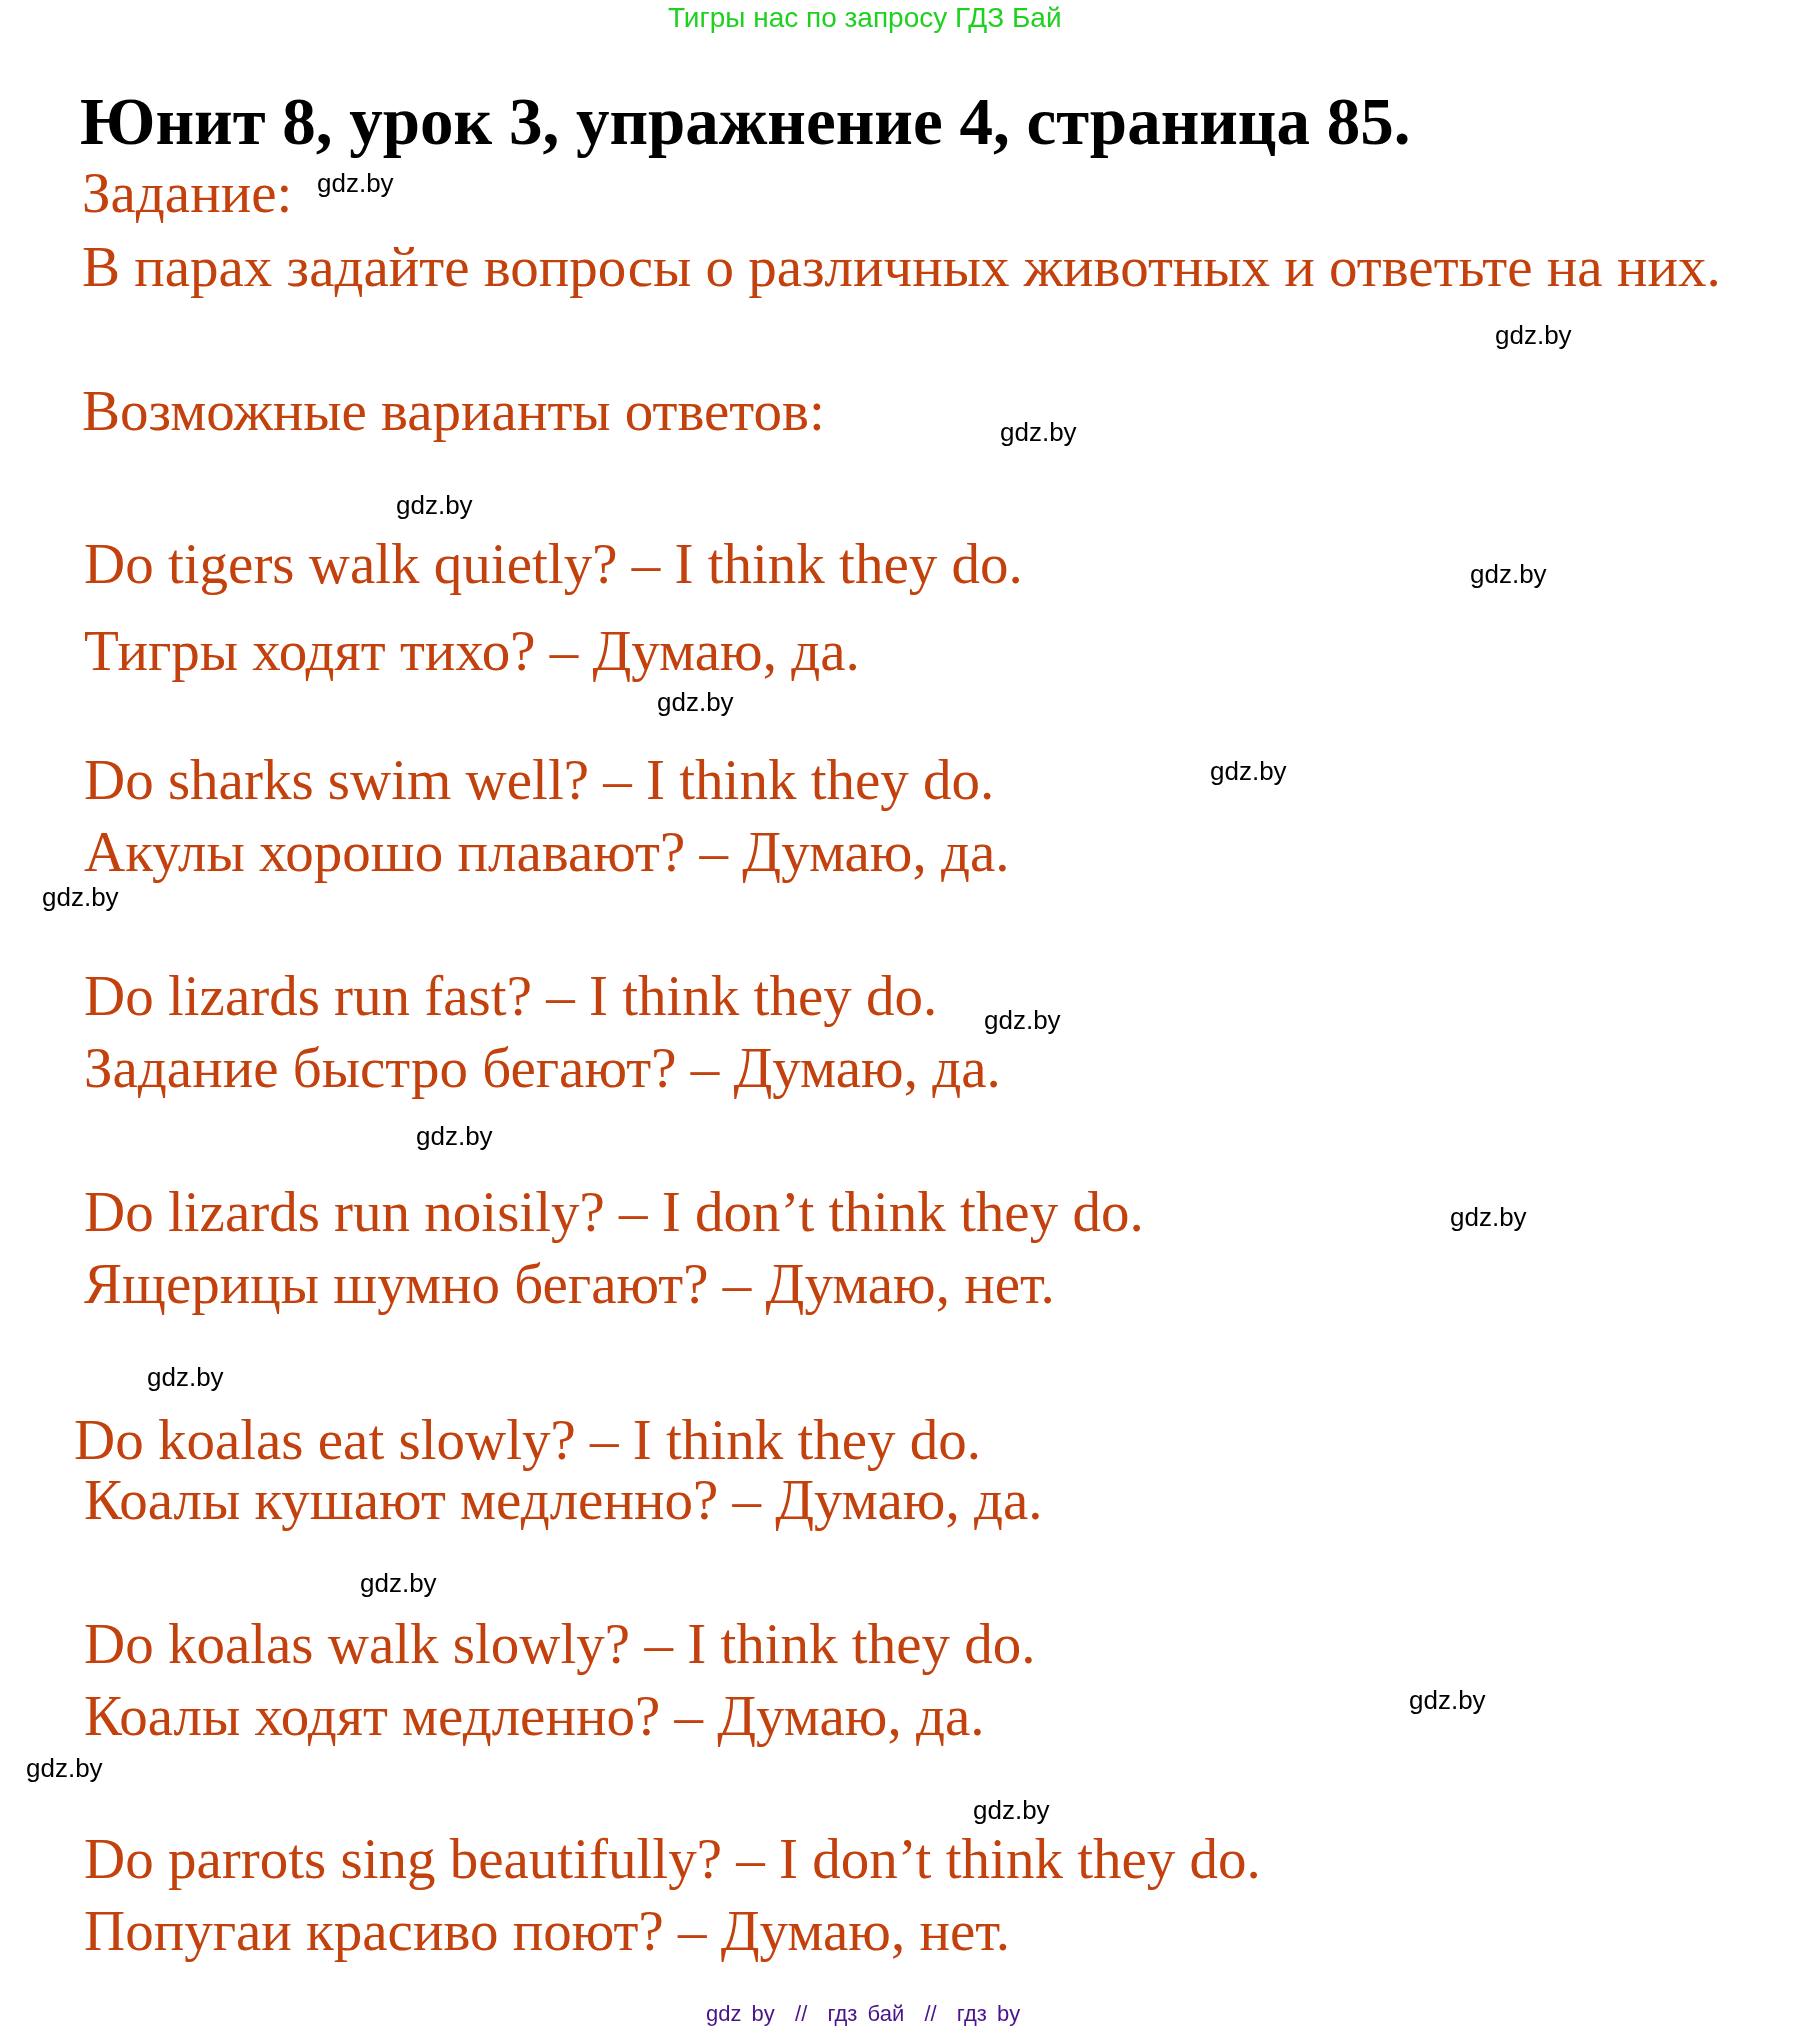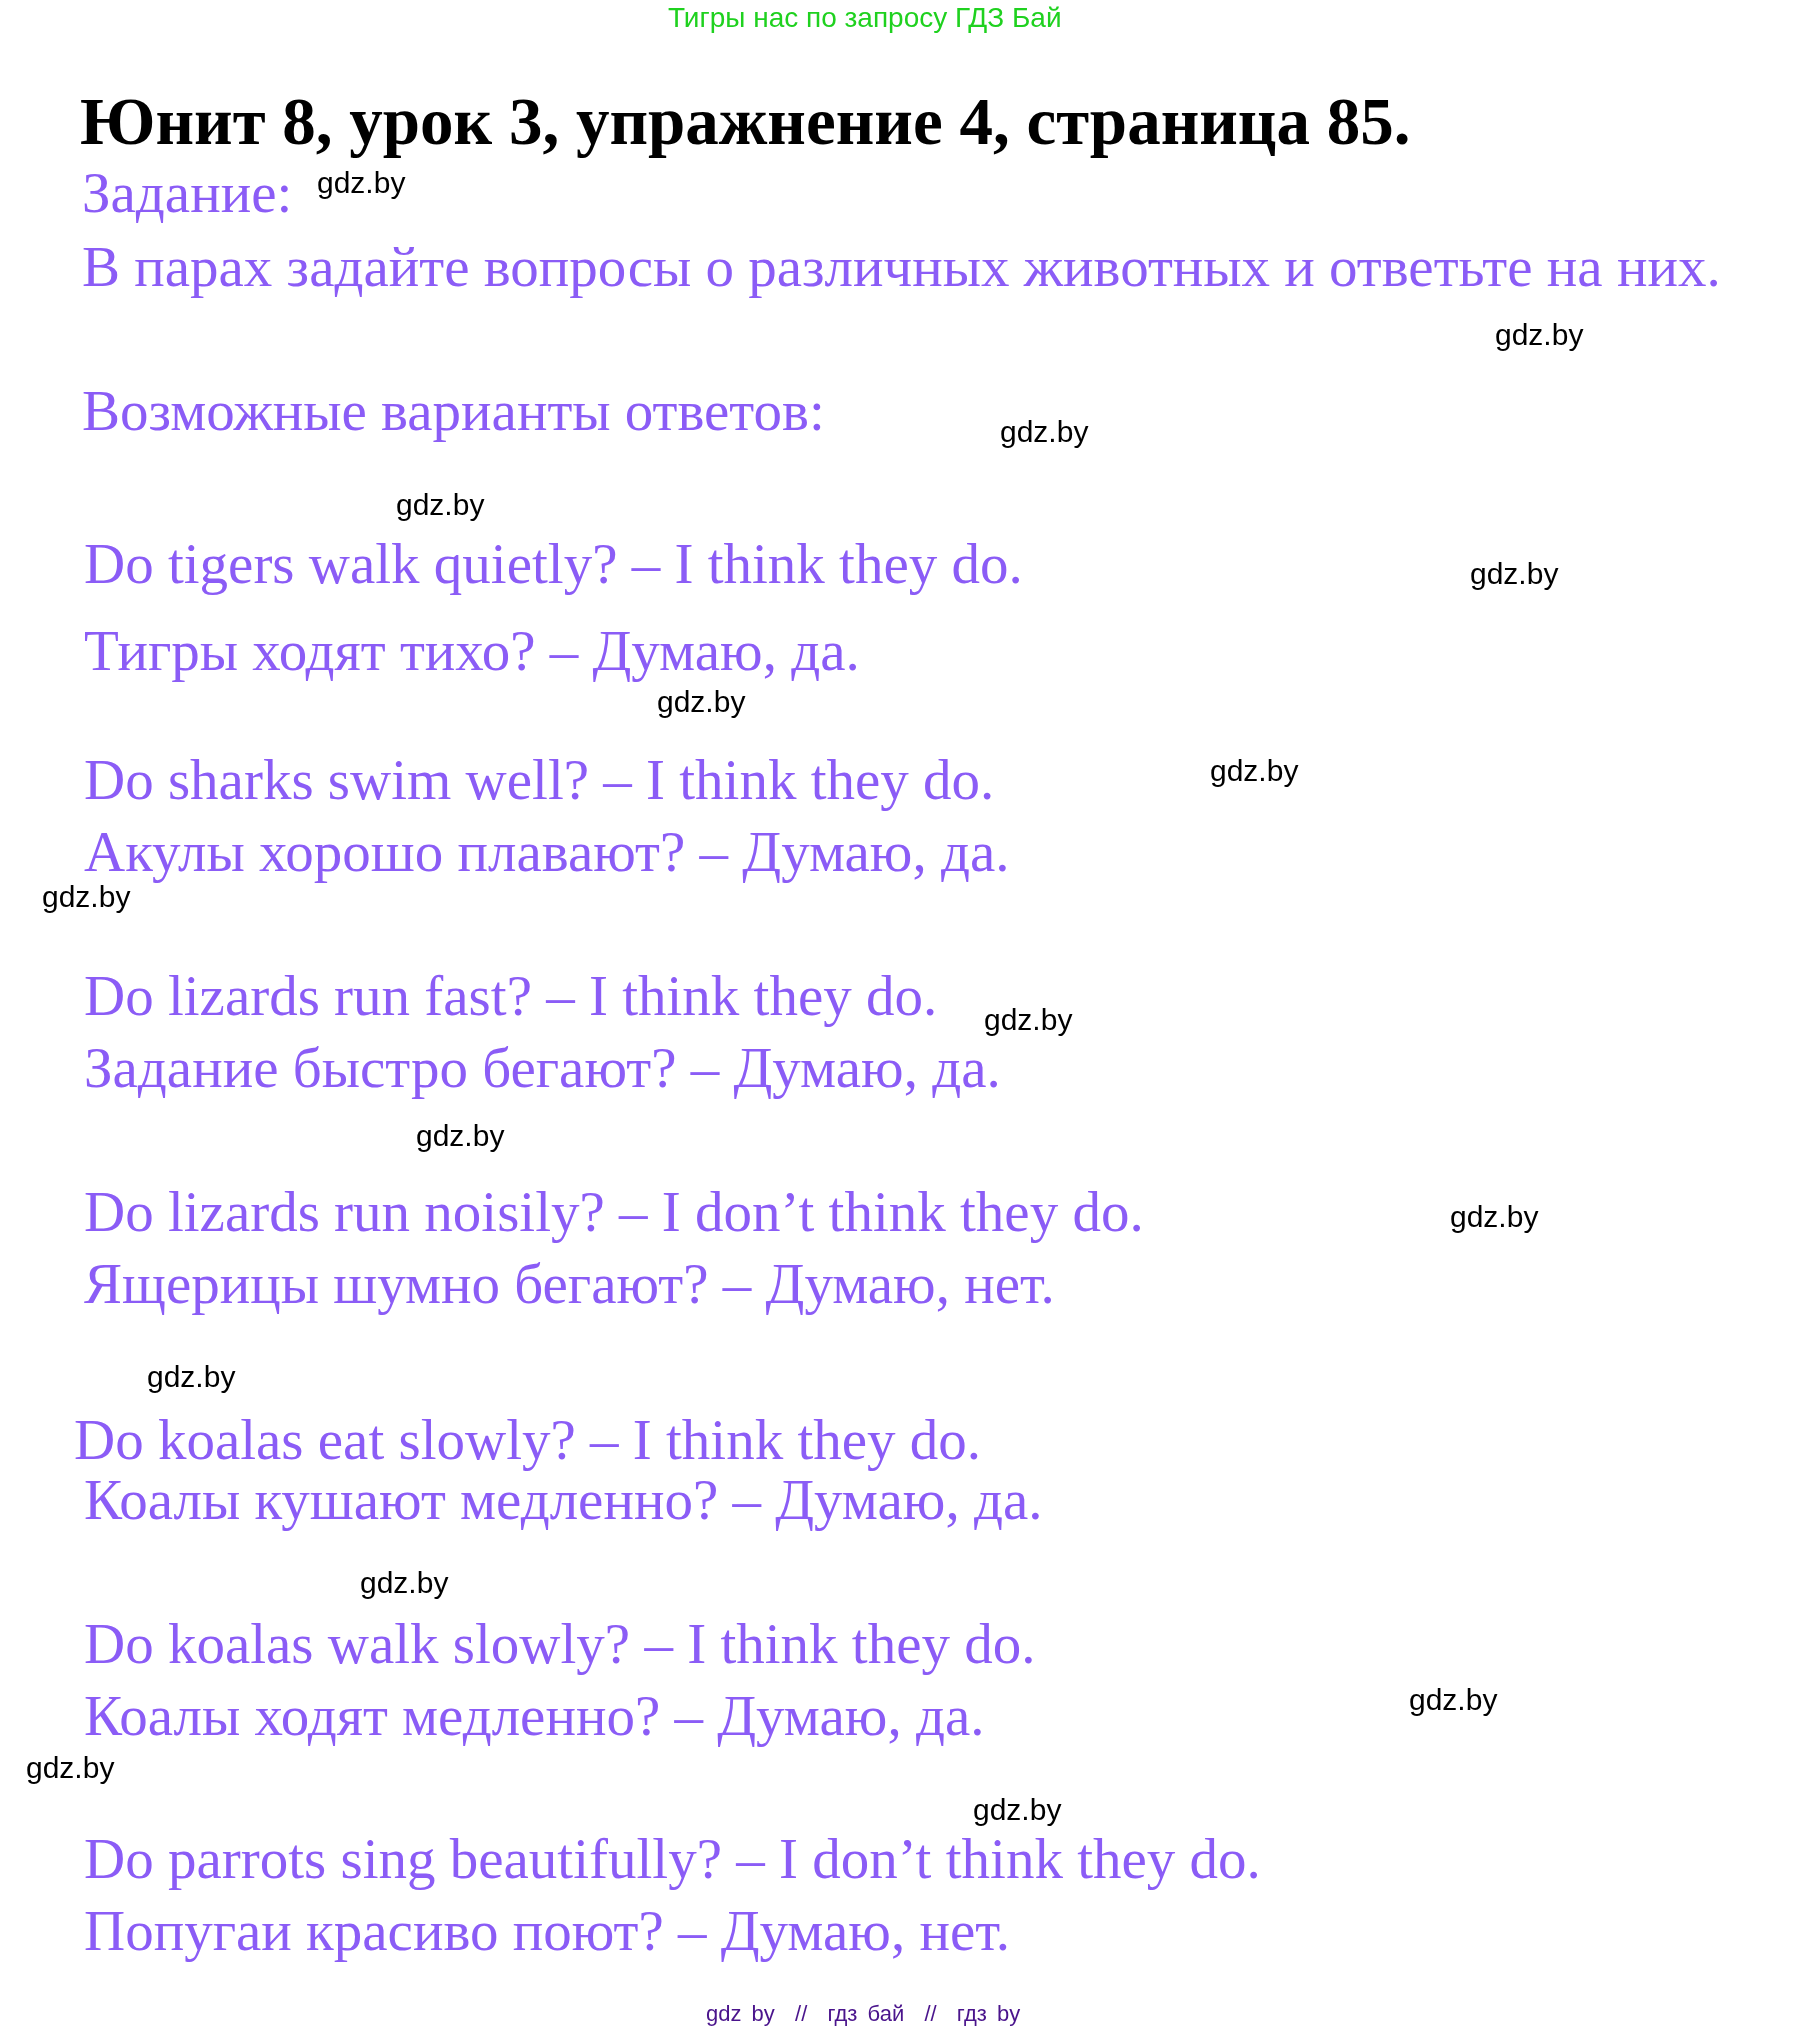--- a/index.html
+++ b/index.html
@@ -1,21 +1,21 @@
 <!DOCTYPE html>
 <html><head>
 <meta charset="utf-8">
 <style>
   html, body { margin: 0; padding: 0; background: #ffffff; }
   body { width: 1812px; height: 2032px; position: relative; overflow: hidden; }
   .abs { position: absolute; white-space: nowrap; margin: 0; }
   .banner { font-family: "Liberation Sans", sans-serif; font-size: 28px; line-height: 32px; }
   .title { font-family: "Liberation Serif", serif; font-weight: bold; font-size: 67px; line-height: 55px; color: #000; }
-  .body-text { font-family: "Liberation Serif", serif; font-size: 57px; line-height: 57px; color: #8b5cf6; }
-  .wm { font-family: "Liberation Sans", sans-serif; font-size: 30px; line-height: 30px; color: #000; }
+  .body-text { font-family: "Liberation Serif", serif; font-size: 57px; line-height: 57px; color: #c2410c; }
+  .wm { font-family: "Liberation Sans", sans-serif; font-size: 26px; line-height: 30px; color: #000; }
   .footer { font-family: "Liberation Sans", sans-serif; font-size: 22px; line-height: 32px; word-spacing: 4px; }
 </style>
 </head>
 <body>
 
 <div class="abs banner" style="left:668px; top:2px; color:#1fd11f;">Тигры нас по запросу ГДЗ Бай</div>
 
 <h1 class="abs title" style="left:80px; top:94px;">Юнит 8, урок 3, упражнение 4, страница 85.</h1>
 <div class="abs body-text" style="left:82px; top:164px;">Задание:</div>
 <div class="abs body-text" style="left:82px; top:238px;">В парах задайте вопросы о различных животных и ответьте на них.</div>

